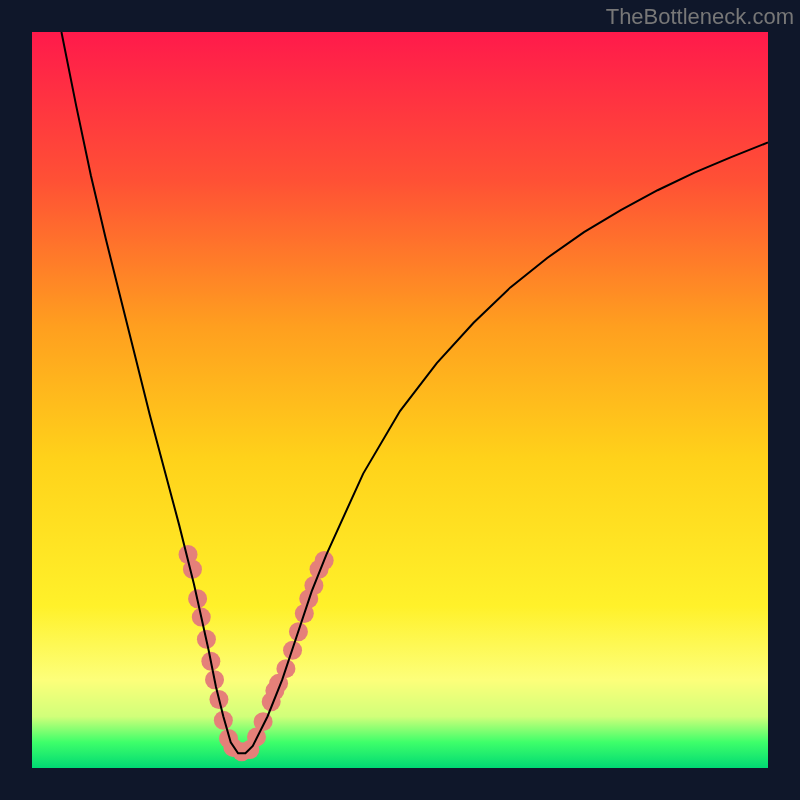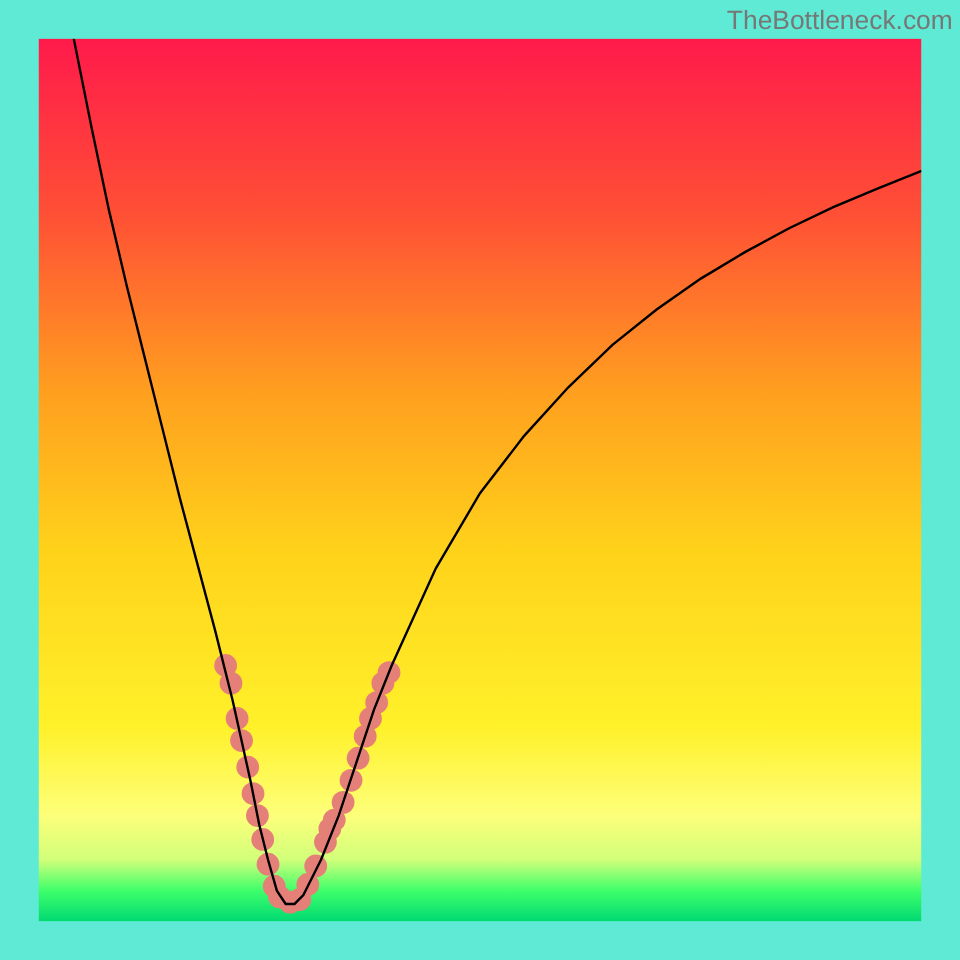--- a/index.html
+++ b/index.html
@@ -9,21 +9,21 @@
     height: 800px;
     background: #000;
     overflow: hidden;
   }
   .frame {
     position: absolute;
     left: 0;
     top: 0;
     width: 800px;
     height: 800px;
-    background: #5eead4;
+    background: #0f172a;
   }
   .plot {
     position: absolute;
     left: 32px;
     top: 32px;
     width: 736px;
     height: 736px;
     overflow: hidden;
   }
   .gradient {

